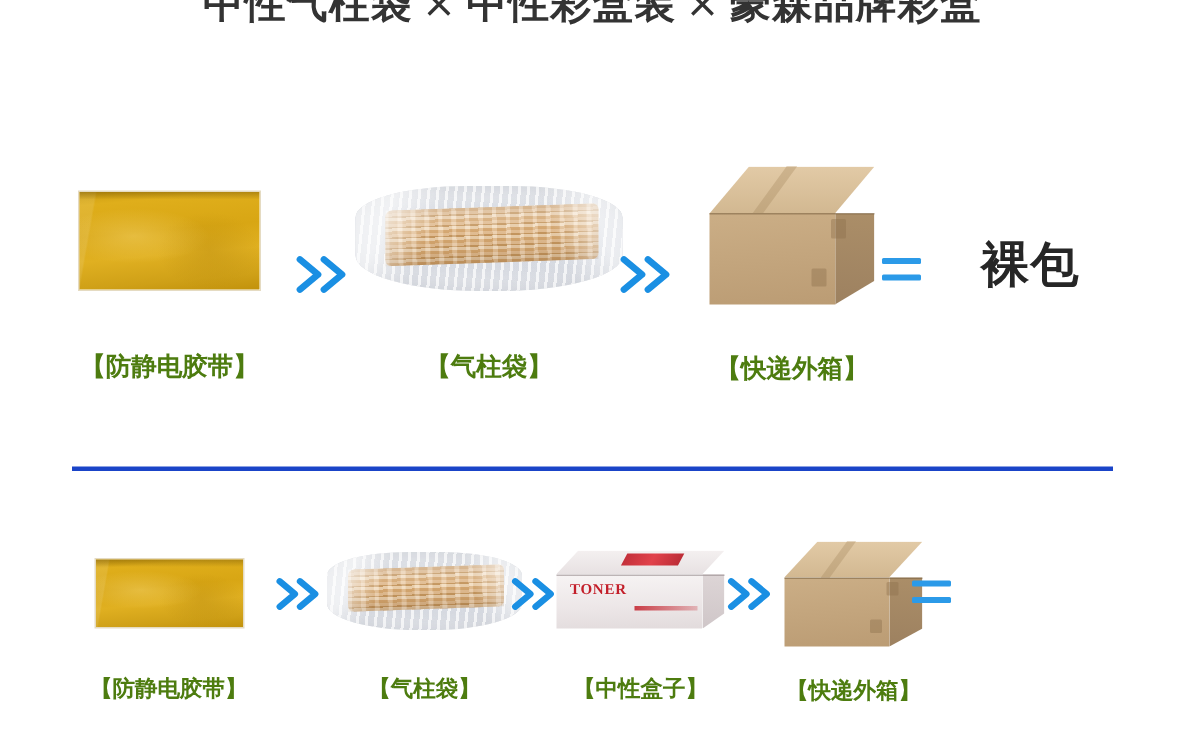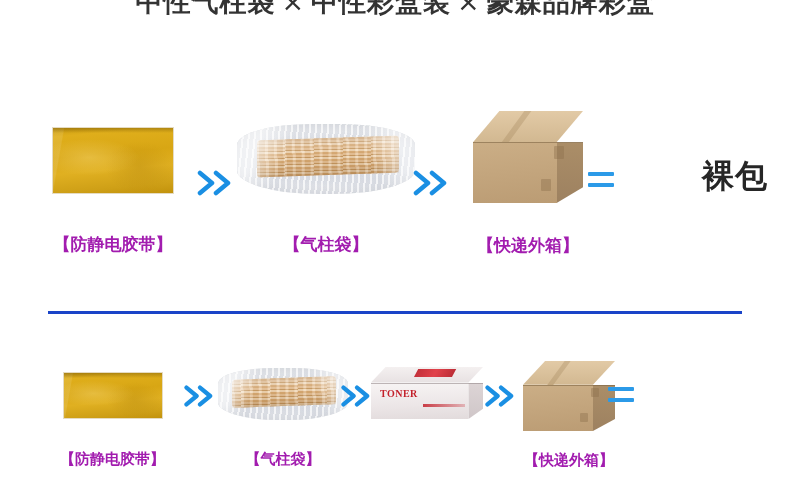--- a/index.html
+++ b/index.html
@@ -54,21 +54,21 @@
     position: absolute;
     text-align: center;
   }
   .stage .art {
     position: relative;
     margin: 11px auto;
   }
   .caption {
     font-size: 17px;
     font-weight: 700;
-    color: #a21caf;
+    color: #4d7c0f;
     white-space: nowrap;
     letter-spacing: 0px;
   }
   .row-2 .caption { font-size: 15px; }
 
   
   .chev {
     position: absolute;
     color: #1a8fe3;
     font-weight: 700;
@@ -308,21 +308,21 @@
         <div class="tab-b"></div>
       </div>
       <div class="caption" style="margin-top:31px;">【快递外箱】</div>
     </div>
 
     <div class="equals" style="left:588px; top:62px;">
       <div class="bar"></div>
       <div class="bar"></div>
     </div>
 
-    <div class="result" style="left:654px; top:48px;margin-left:48px;">裸包</div>
+    <div class="result" style="left:654px; top:48px;">裸包</div>
 
   </div>
 </div>
 
 <div class="divider"></div>
 
 <div class="row row-2">
   <div class="flow">
 
     <div class="stage" style="left:30px; top:0px; width:165px;">
@@ -358,20 +358,21 @@
     <div class="stage" style="left:362px; top:0px; width:130px;">
       <div class="art tonerbox" style="width:112px;height:52px;margin-top:12px;">
         <div class="tb-top"></div>
         <div class="tb-topstripe"></div>
         <div class="tb-front"></div>
         <div class="tb-side"></div>
         <div class="tb-edge"></div>
         <div class="tb-logo">TONER</div>
         <div class="tb-subline"></div>
       </div>
+      <div class="caption" style="margin-top:31px;">【中性盒子】</div>
     </div>
 
     <div class="chev" style="left:484px; top:30px;">
       <svg width="34" height="22" viewBox="0 0 40 26" aria-hidden="true">
         <path d="M4 3 L16 13 L4 23" fill="none" stroke="#1a8fe3" stroke-width="5" stroke-linecap="round" stroke-linejoin="round"></path>
         <path d="M20 3 L32 13 L20 23" fill="none" stroke="#1a8fe3" stroke-width="5" stroke-linecap="round" stroke-linejoin="round"></path>
       </svg>
     </div>
 
     <div class="stage" style="left:506px; top:0px; width:126px;">

